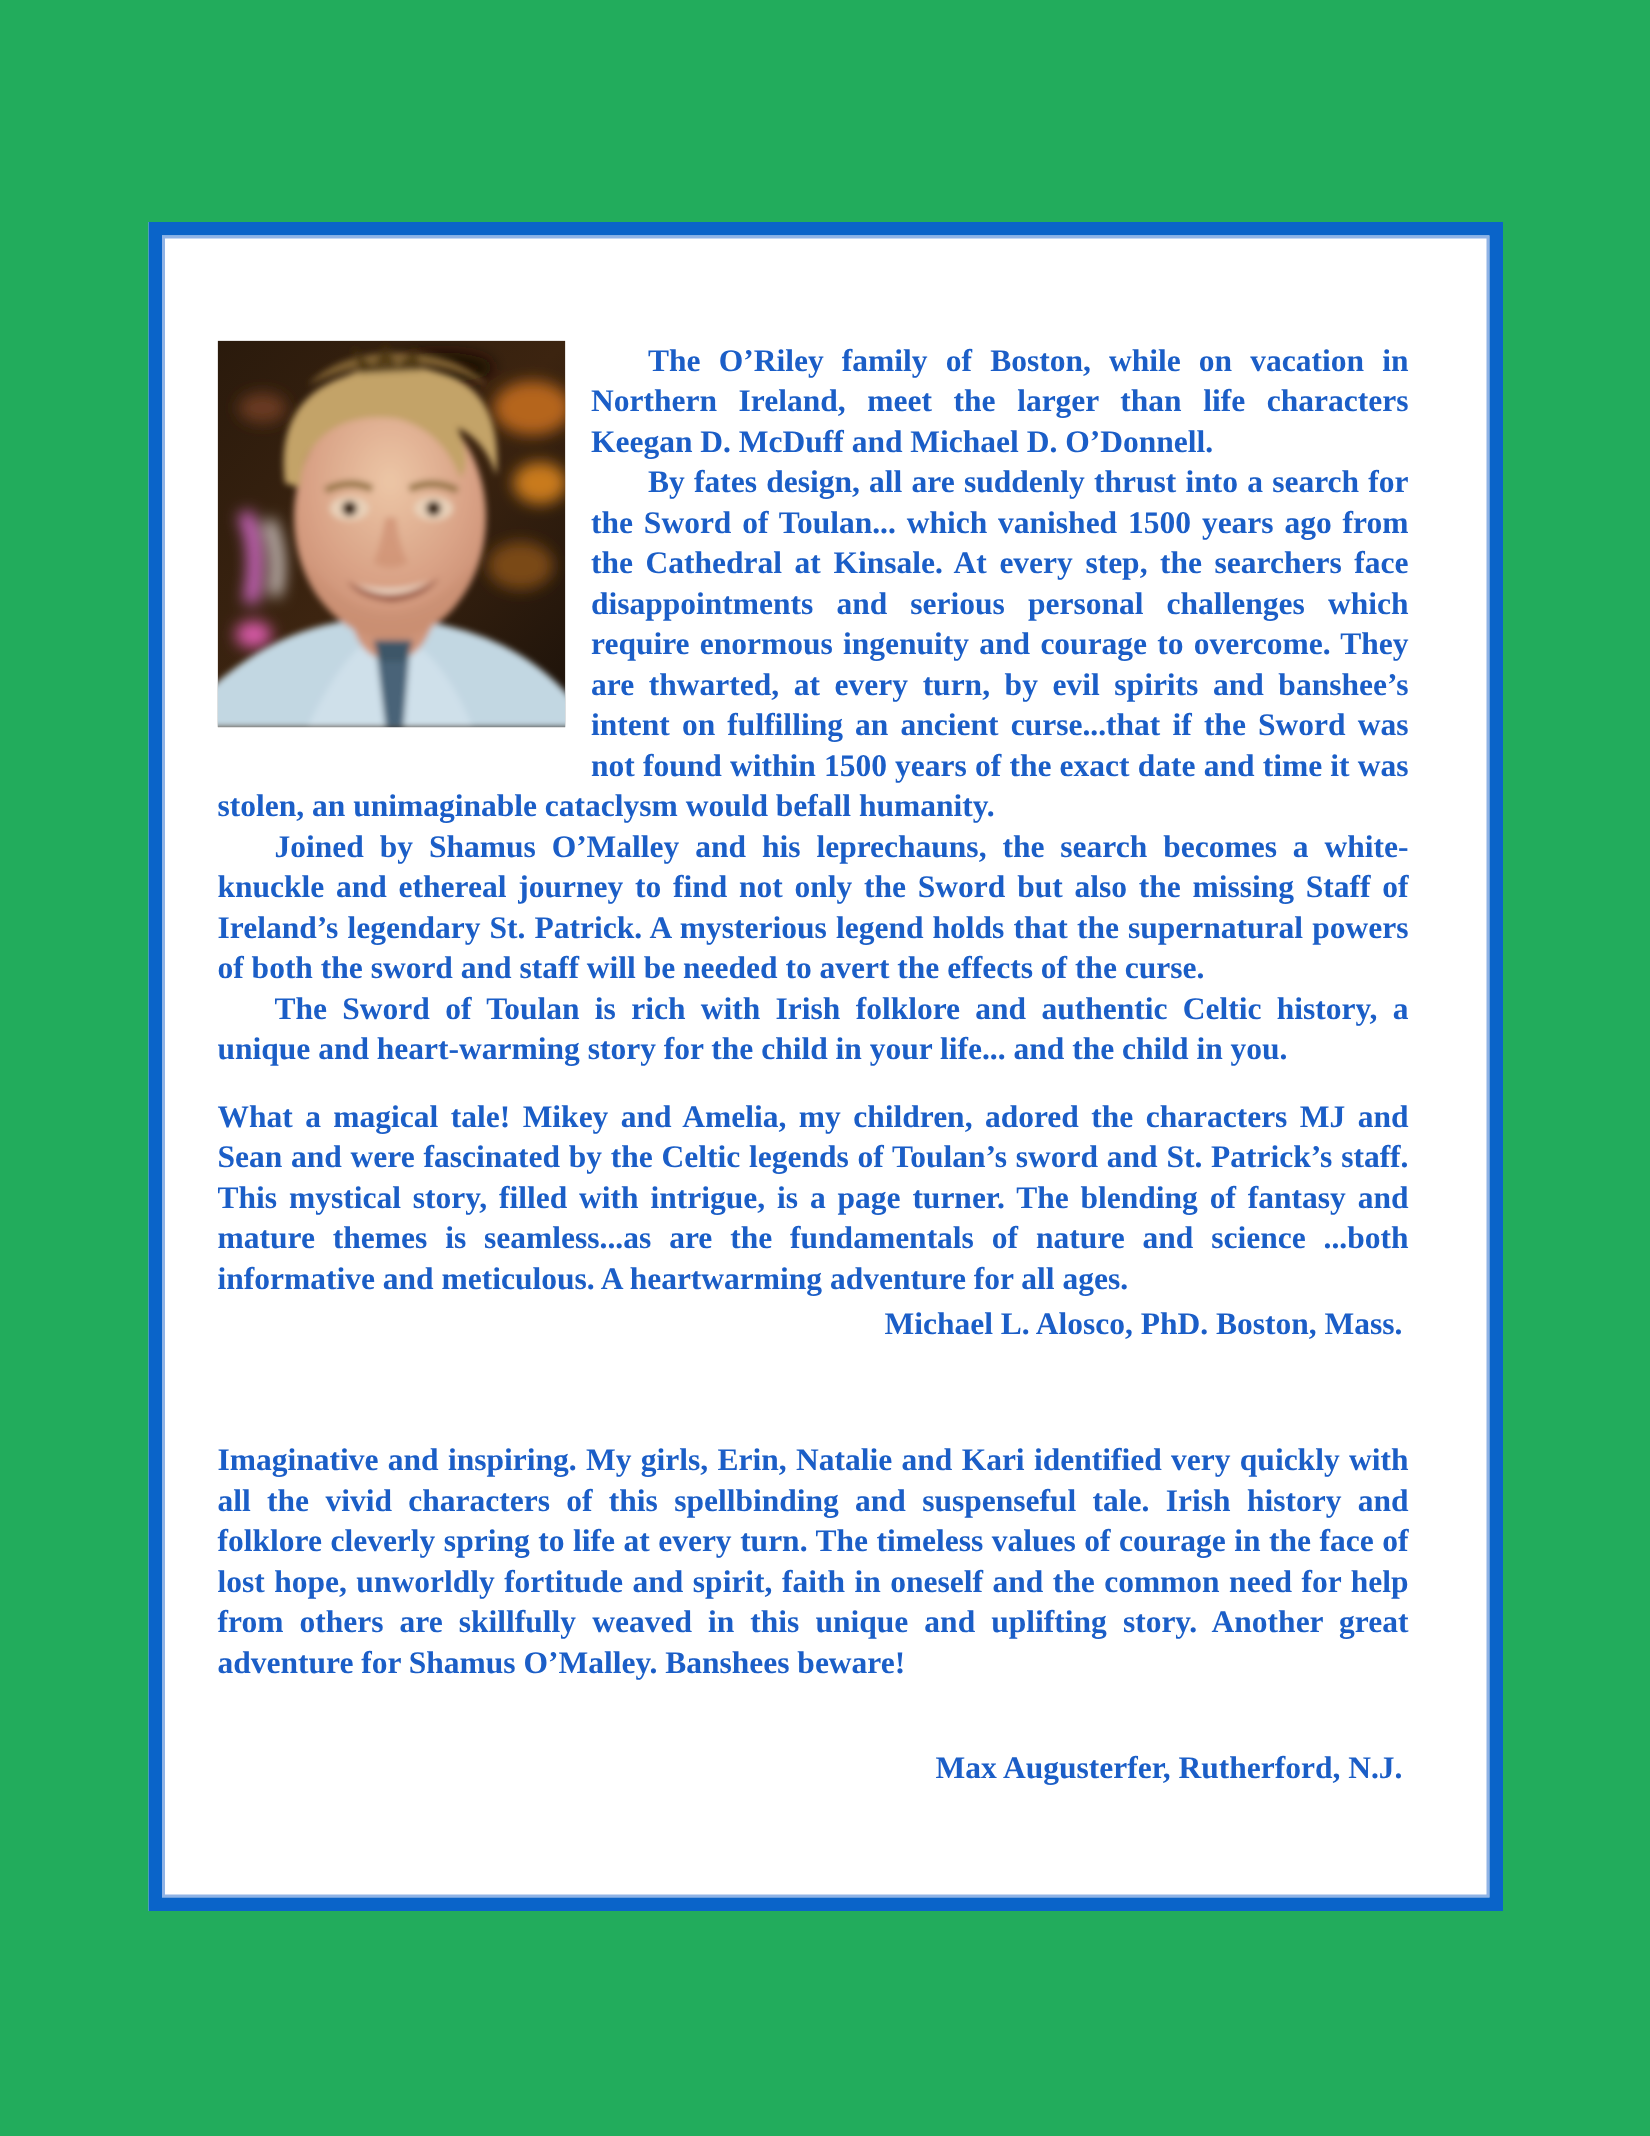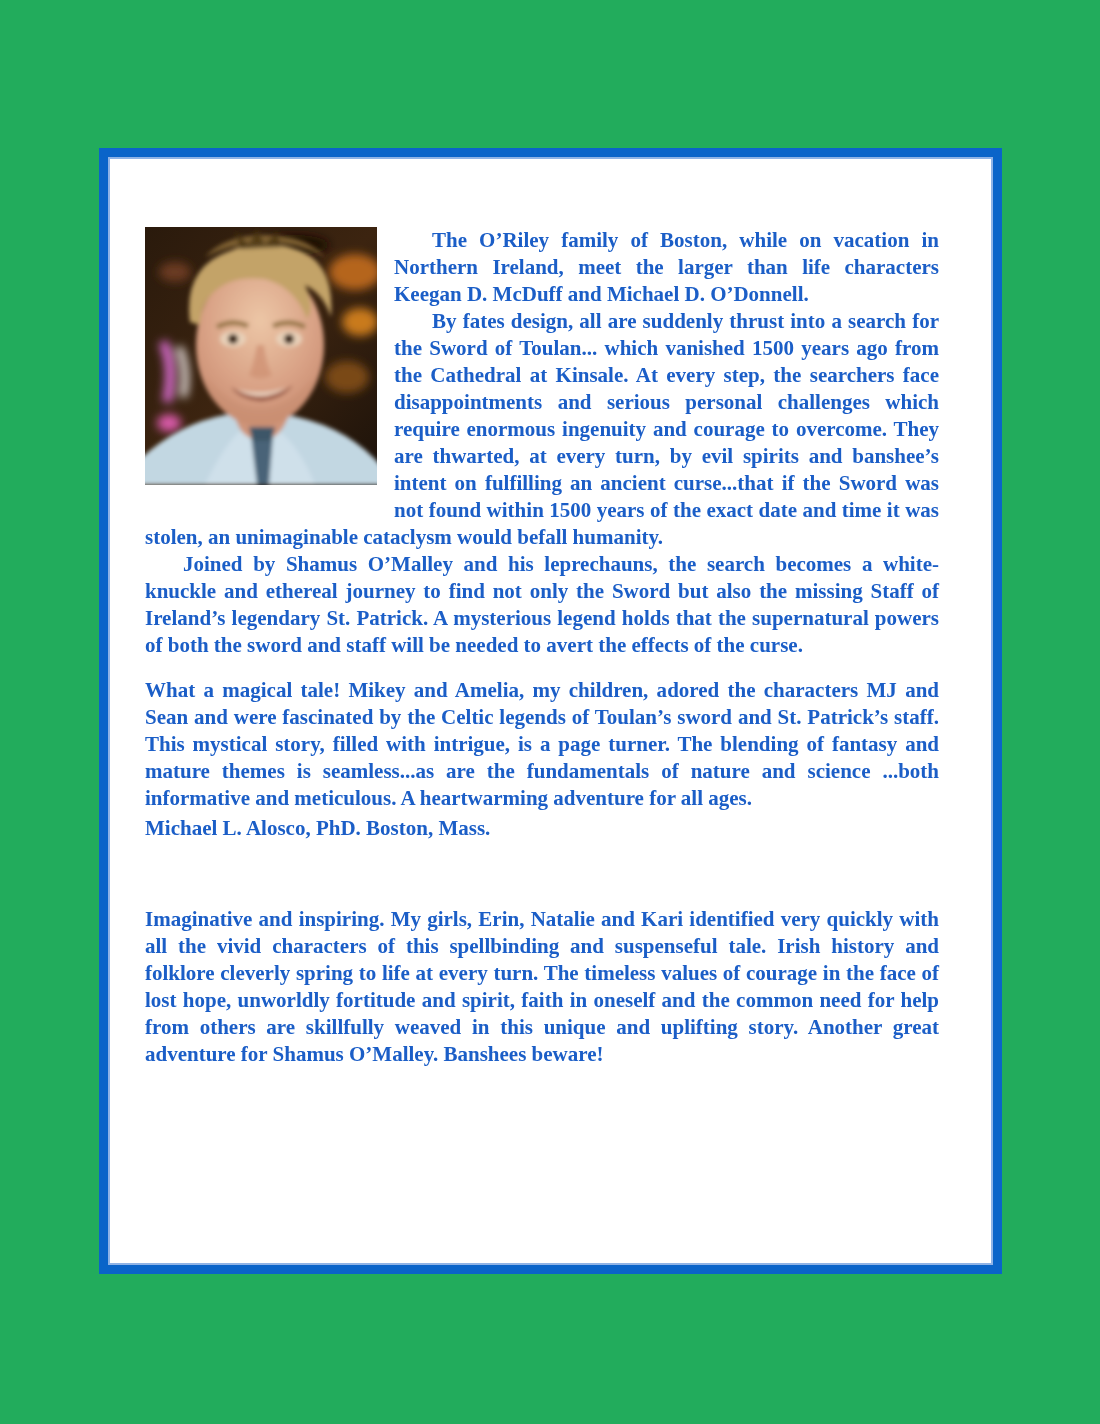--- a/index.html
+++ b/index.html
@@ -32,21 +32,21 @@
     float: left;
     width: 232px;
     height: 258px;
     margin: 0 17px 30px 0;
     overflow: hidden;
   }
   .photo svg { display: block; }
   .para { text-indent: 38px; }
   .quote { text-indent: 0; }
   .t1 { margin-top: 18px; }
-  .attribution { margin-top: 3px; padding-right: 4px; }
+  .attribution { text-align: right; margin-top: 3px; padding-right: 4px; }
   .t2 { margin-top: 64px; }
   .attr2 { margin-top: 43px; }
 </style>
 </head>
 <body>
 
 <div class="page-bg">
   <div class="panel">
     <div class="content">
 
@@ -101,21 +101,23 @@
             <path d="M92,162 Q116,176 142,160 Q116,170 92,162" fill="#e8d8c8"></path>
             <path d="M106,208 L128,208 L124,258 L112,258 Z" fill="#4a6478"></path>
             <path d="M104,200 L130,200 L126,214 L108,214 Z" fill="#3c5668"></path>
           </g>
         </svg>
       </div>
 
       <p class="para">The O’Riley family of Boston, while on vacation in Northern Ireland, meet the larger than life characters Keegan D. McDuff and Michael D. O’Donnell.</p>
       <p class="para">By fates design, all are suddenly thrust into a search for the Sword of Toulan... which vanished 1500 years ago from the Cathedral at Kinsale. At every step, the searchers face disappointments and serious personal challenges which require enormous ingenuity and courage to overcome. They are thwarted, at every turn, by evil spirits and banshee’s intent on fulfilling an ancient curse...that if the Sword was not found within 1500 years of the exact date and time it was stolen, an unimaginable cataclysm would befall humanity.</p>
       <p class="para">Joined by Shamus O’Malley and his leprechauns, the search becomes a white-knuckle and ethereal journey to find not only the Sword but also the missing Staff of Ireland’s legendary St. Patrick.  A mysterious legend holds that the supernatural powers of both the sword and staff will be needed to avert the effects of the curse.</p>
+      <p class="para">The Sword of Toulan is rich with Irish folklore and authentic Celtic history, a unique and heart-warming story for the child in your life... and the child in you.</p>
 
       <p class="quote t1">What a magical tale! Mikey and Amelia, my children, adored the characters MJ and Sean and were fascinated by the Celtic legends of Toulan’s sword and St. Patrick’s staff.  This mystical story, filled with intrigue, is a page turner. The blending of fantasy and mature themes is seamless...as are the fundamentals of nature and science ...both informative and meticulous.  A heartwarming adventure for all ages.</p>
       <p class="attribution">Michael L. Alosco, PhD. Boston, Mass.</p>
 
       <p class="quote t2">Imaginative and inspiring. My girls, Erin, Natalie and Kari identified very quickly with all the vivid characters of this spellbinding and suspenseful tale. Irish history and folklore cleverly spring to life at every turn. The timeless values of courage in the face of lost hope, unworldly fortitude and spirit, faith in oneself and the common need for help from others are  skillfully weaved in this unique and uplifting story. Another great adventure for Shamus O’Malley. Banshees beware!</p>
+      <p class="attribution attr2">Max Augusterfer, Rutherford, N.J.</p>
 
     </div>
   </div>
 </div>
 
 </body></html>

